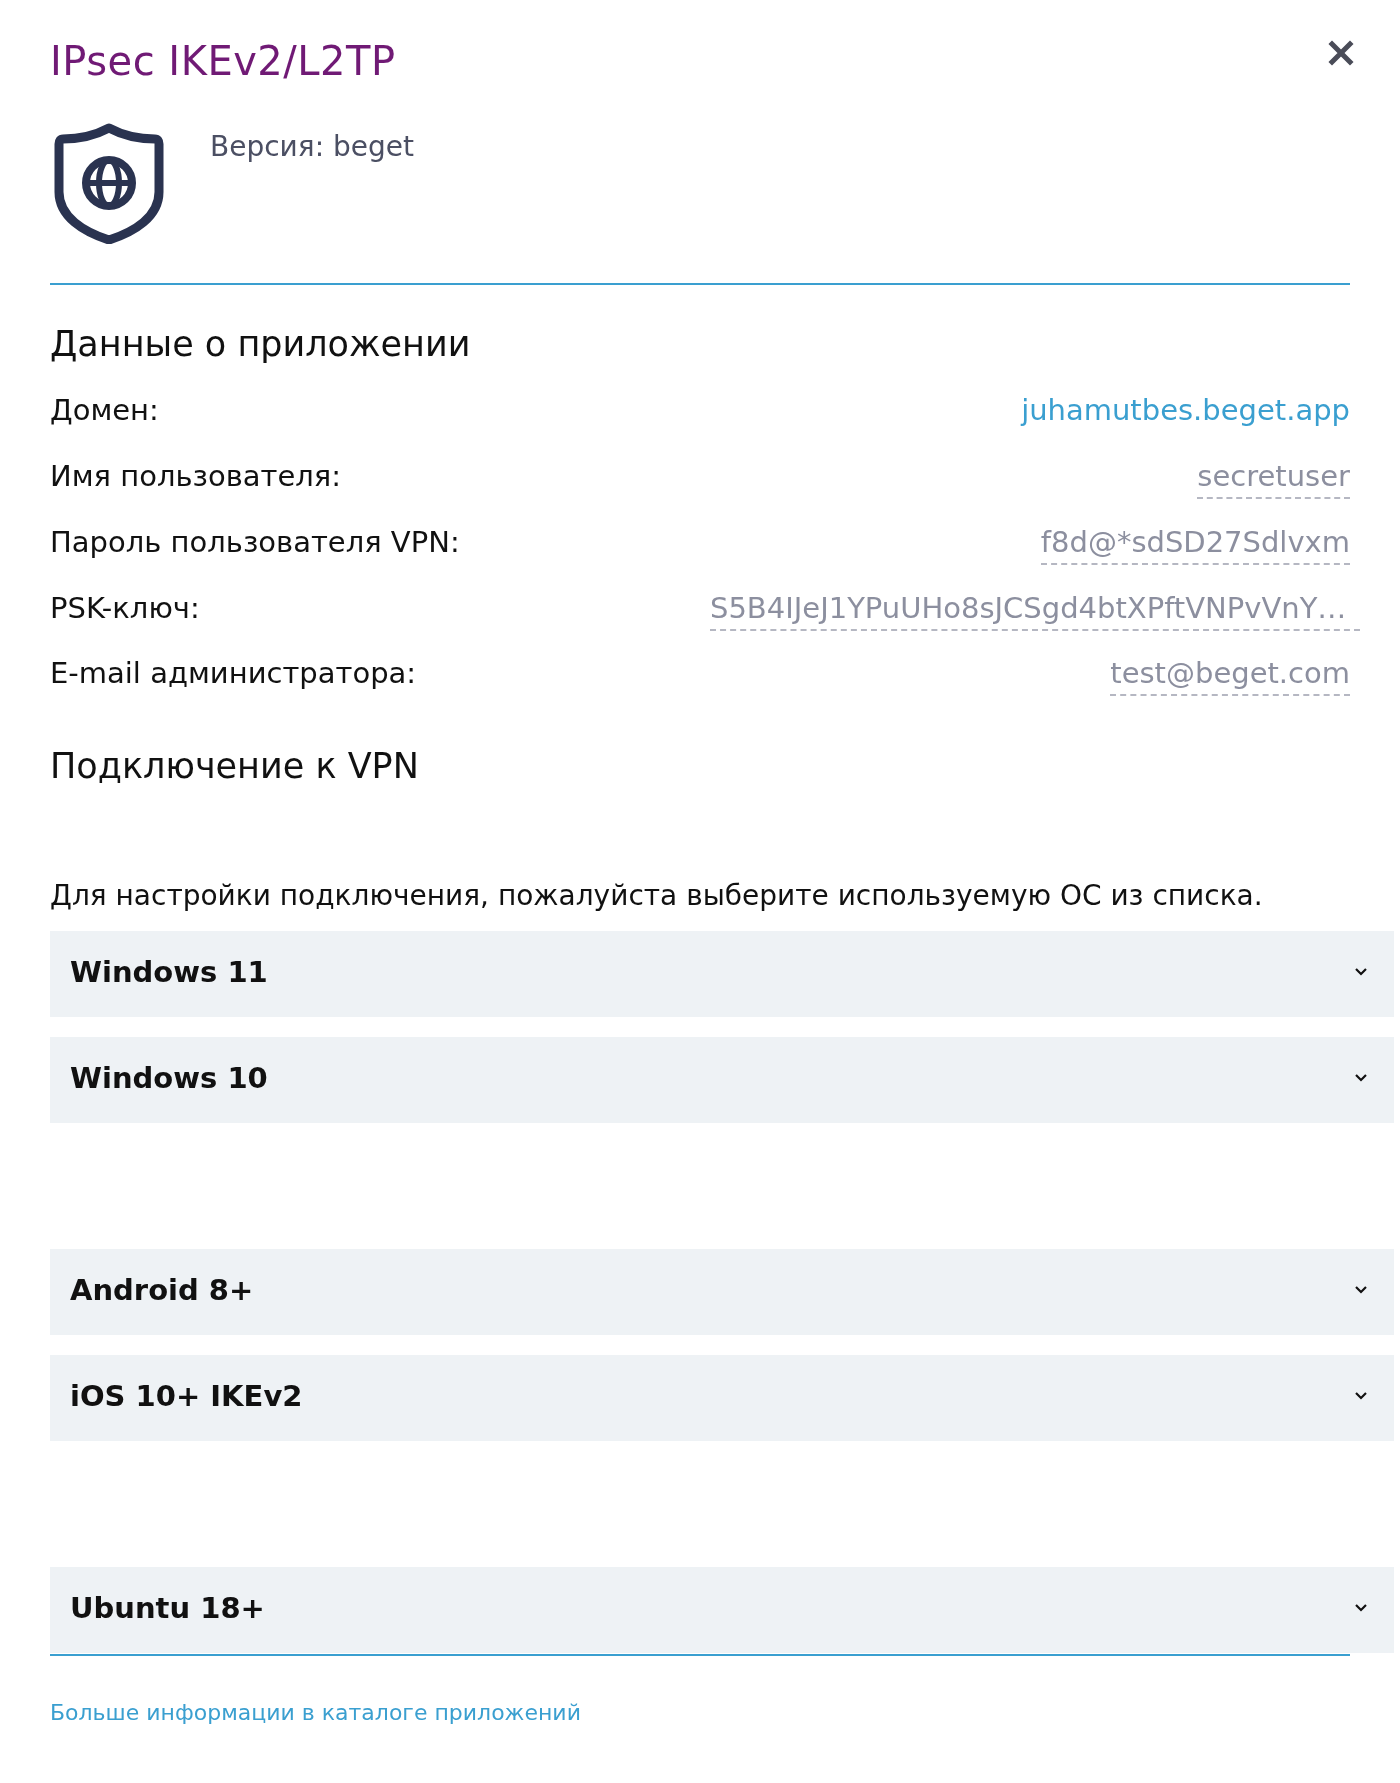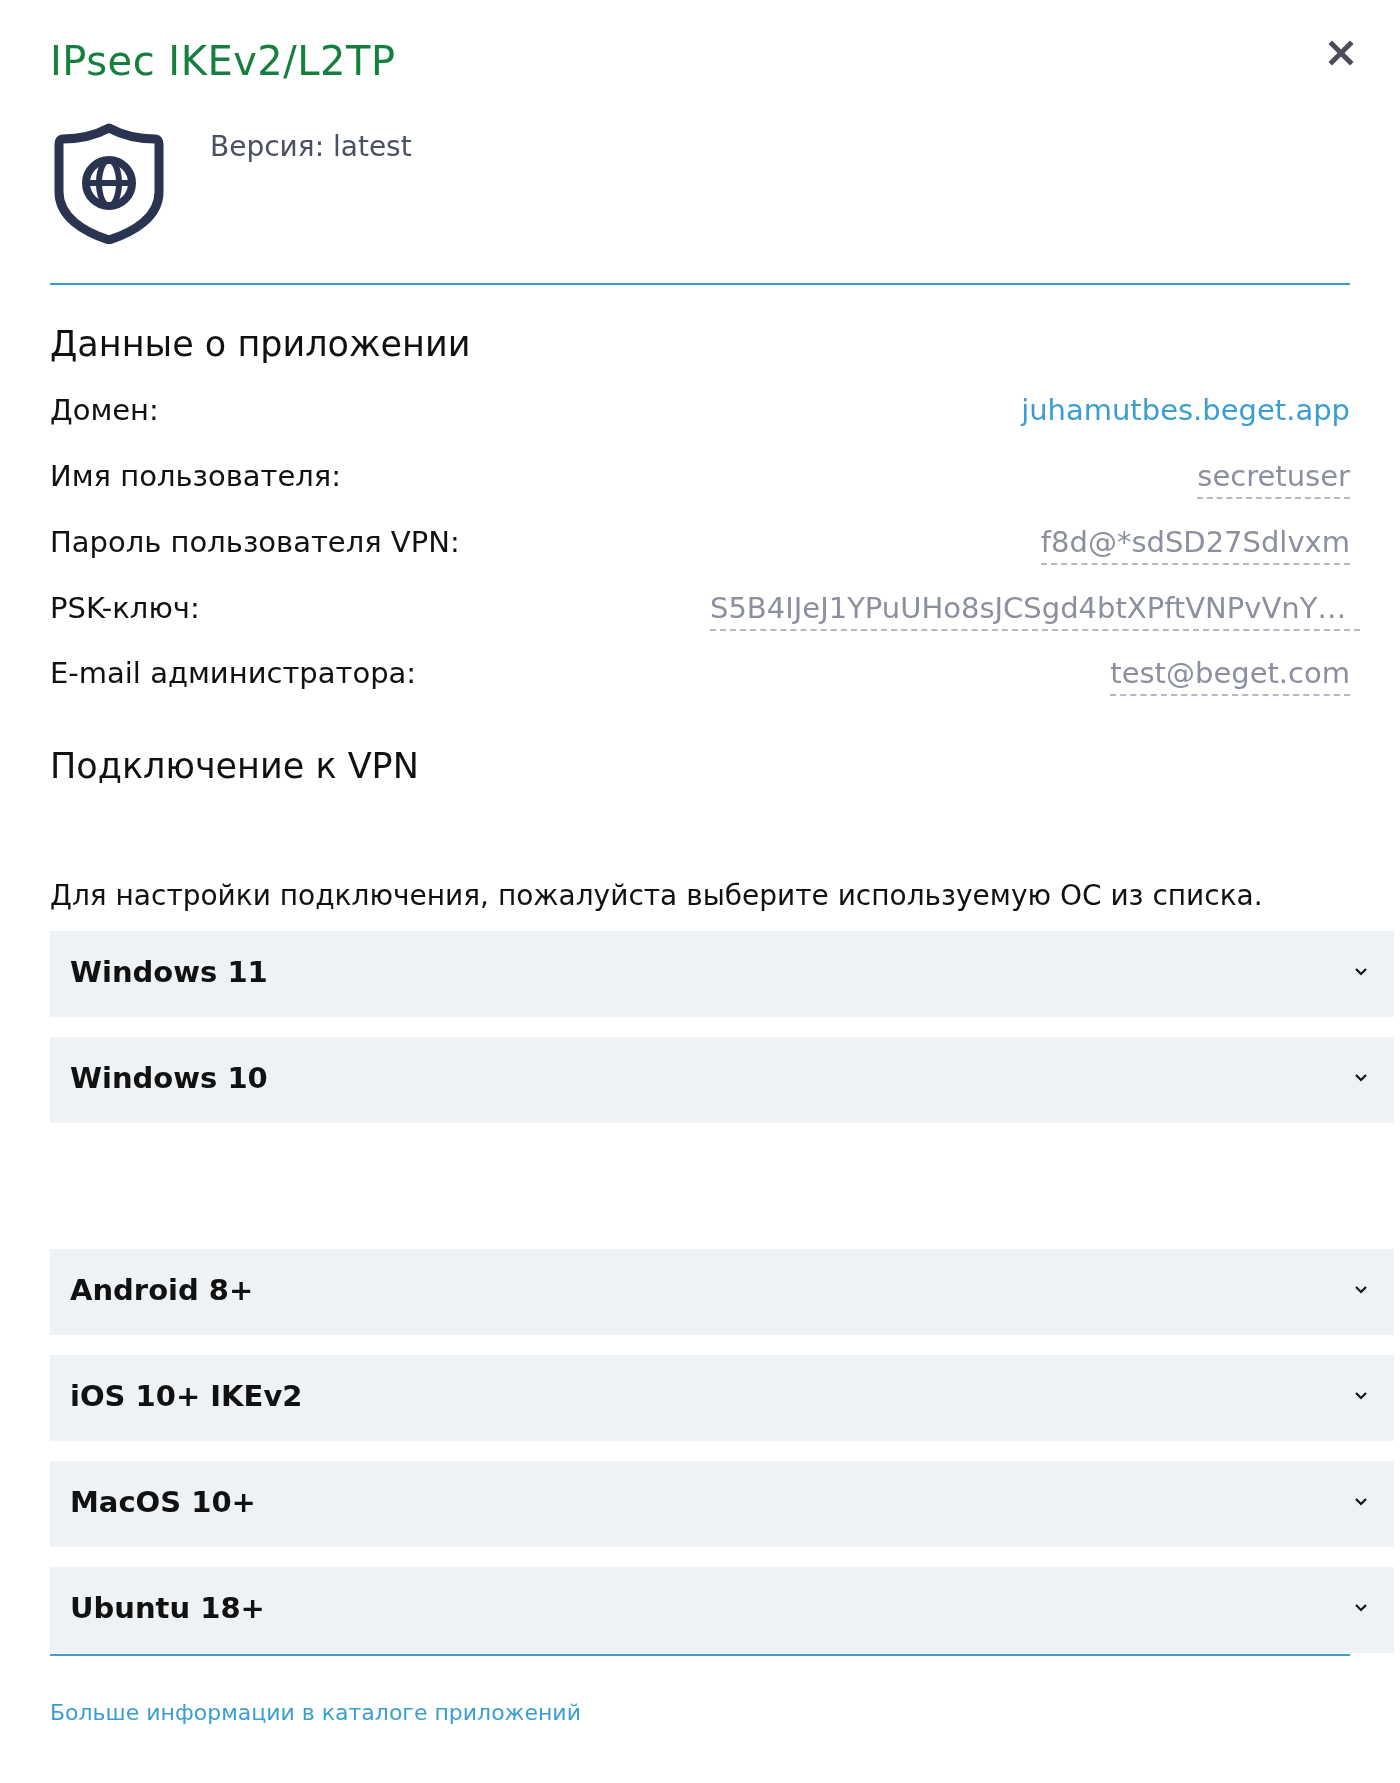--- a/index.html
+++ b/index.html
@@ -1,21 +1,21 @@
 <!DOCTYPE html>
 <html><head>
   <meta charset="utf-8">
   <style>
     * { box-sizing: border-box; margin: 0; padding: 0; }
     html, body { width: 1400px; height: 1783px; background: #ffffff; overflow: hidden; }
     body { font-family: "DejaVu Sans", sans-serif; color: #111111; position: relative; }
 
     .modal { position: absolute; left: 0; top: 0; width: 1400px; height: 1783px; background: #fff; }
 
-    .title { position: absolute; left: 50px; top: 38px; font-size: 40px; font-weight: 400; color: #15803d; letter-spacing: 0.5px; }
+    .title { position: absolute; left: 50px; top: 38px; font-size: 40px; font-weight: 400; color: #701a75; letter-spacing: 0.5px; }
     .close { position: absolute; left: 1328px; top: 40px; width: 26px; height: 26px; cursor: pointer; }
     .close svg { width: 26px; height: 26px; display: block; }
 
     .app-icon { position: absolute; left: 54px; top: 122px; width: 110px; height: 122px; }
     .app-icon svg { width: 110px; height: 122px; display: block; }
     .version { position: absolute; left: 210px; top: 130px; font-size: 28px; color: #4b4f63; }
 
     .divider { position: absolute; left: 50px; width: 1300px; height: 2px; background: #3a9fd0; }
     .divider.top { top: 283px; }
     .divider.bottom { top: 1654px; }
@@ -56,21 +56,21 @@
 
   <div class="app-icon">
     <svg viewBox="0 0 110 122">
       <path d="M55 6 C40 14 24 17 9 17 Q5 17 5 22 L5 70 C5 95 30 110 55 118 C80 110 105 95 105 70 L105 22 Q105 17 101 17 C86 17 70 14 55 6 Z" fill="none" stroke="#2a3350" stroke-width="9" stroke-linejoin="round"></path>
       <circle cx="55" cy="61" r="23" fill="none" stroke="#2a3350" stroke-width="8"></circle>
       <ellipse cx="55" cy="61" rx="10" ry="23" fill="none" stroke="#2a3350" stroke-width="6"></ellipse>
       <line x1="33" y1="61" x2="77" y2="61" stroke="#2a3350" stroke-width="6"></line>
     </svg>
   </div>
 
-  <div class="version">Версия: latest</div>
+  <div class="version">Версия: beget</div>
 
   <div class="divider top"></div>
 
   <div class="section-heading info">Данные о приложении</div>
 
   <div class="info-row" style="top:389px;">
     <span class="info-label">Домен:</span>
     <a class="info-value link">juhamutbes.beget.app</a>
   </div>
 
@@ -128,28 +128,20 @@
 
   <div class="os-item" style="top:1319px;">
     <span class="os-label">iOS 10+ IKEv2</span>
     <span class="os-chevron">
         <svg viewBox="0 0 14 10">
           <path d="M2 2 L7 7 L12 2" fill="none" stroke="#111" stroke-width="2.2"></path>
         </svg>
       </span>
   </div>
 
-  <div class="os-item" style="top:1425px;">
-    <span class="os-label">MacOS 10+</span>
-    <span class="os-chevron">
-        <svg viewBox="0 0 14 10">
-          <path d="M2 2 L7 7 L12 2" fill="none" stroke="#111" stroke-width="2.2"></path>
-        </svg>
-      </span>
-  </div>
 
   <div class="os-item" style="top:1531px;">
     <span class="os-label">Ubuntu 18+</span>
     <span class="os-chevron">
         <svg viewBox="0 0 14 10">
           <path d="M2 2 L7 7 L12 2" fill="none" stroke="#111" stroke-width="2.2"></path>
         </svg>
       </span>
   </div>
 

